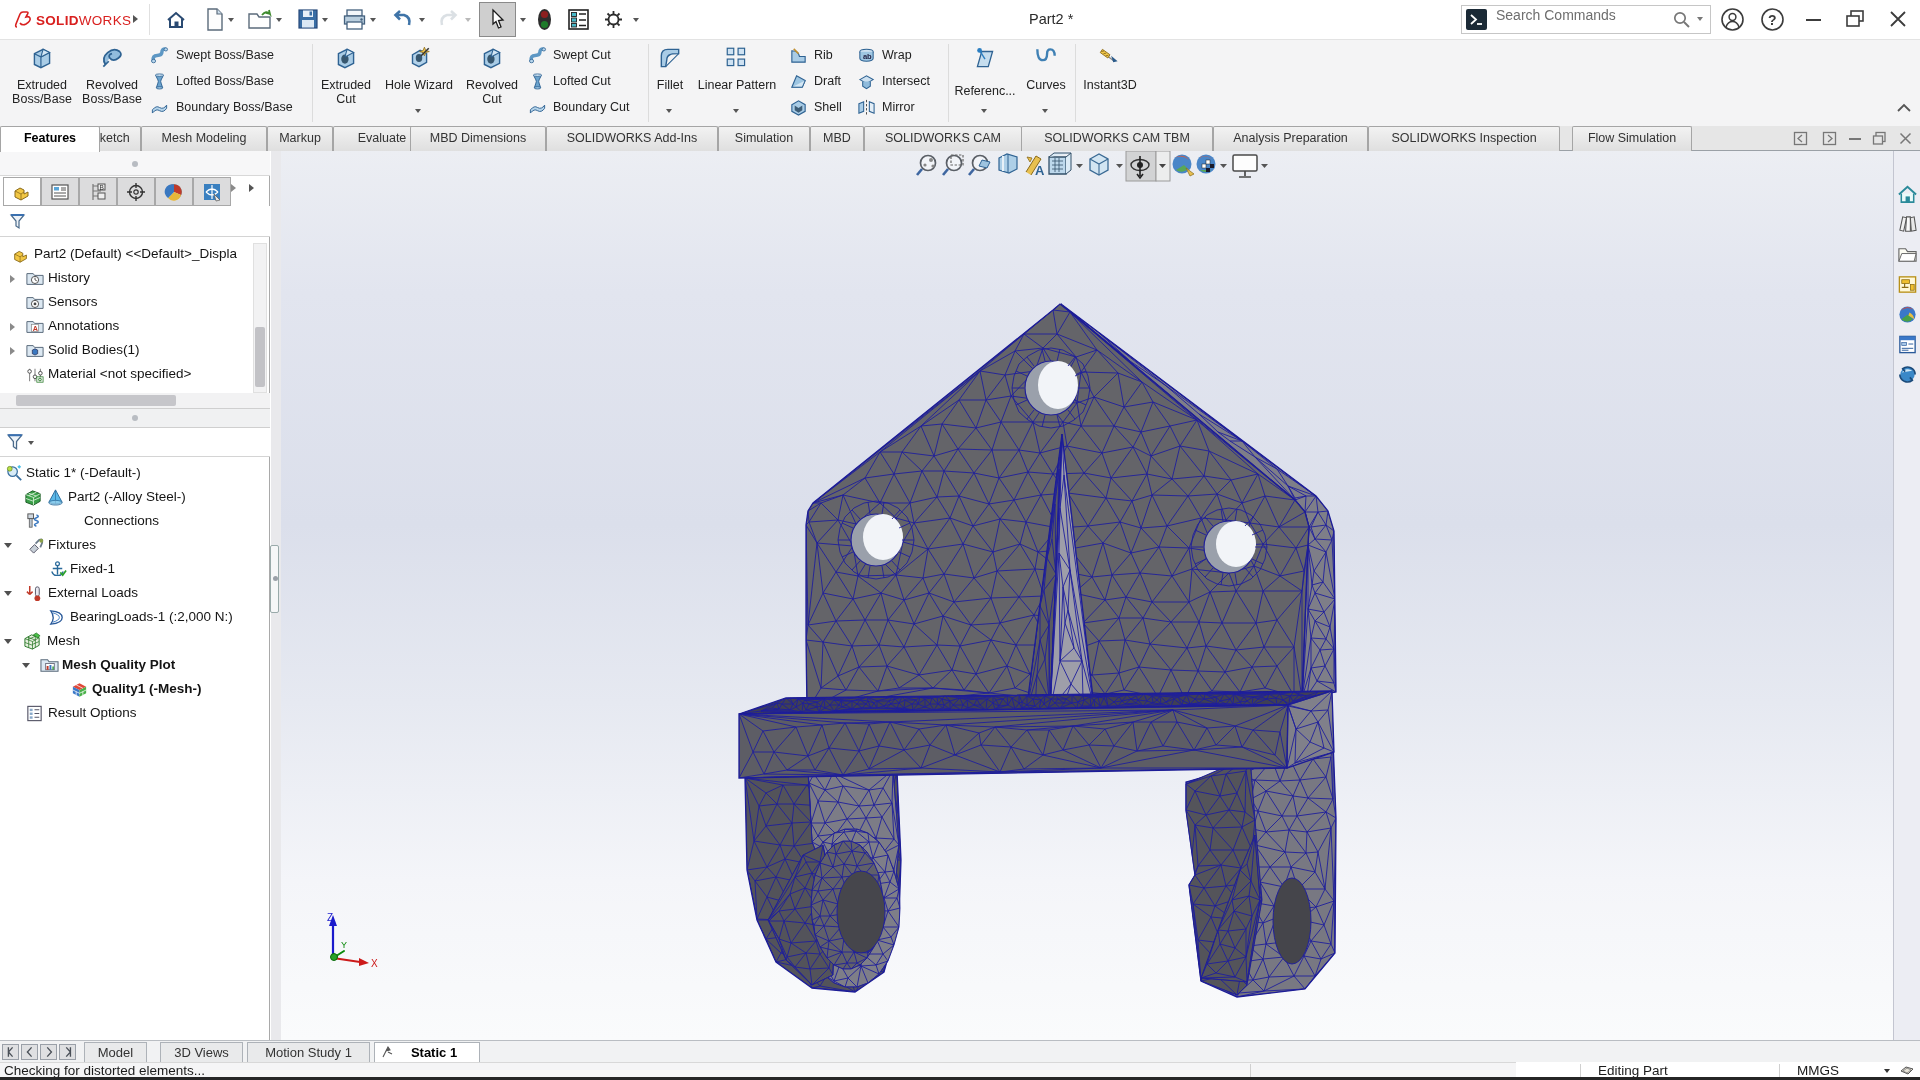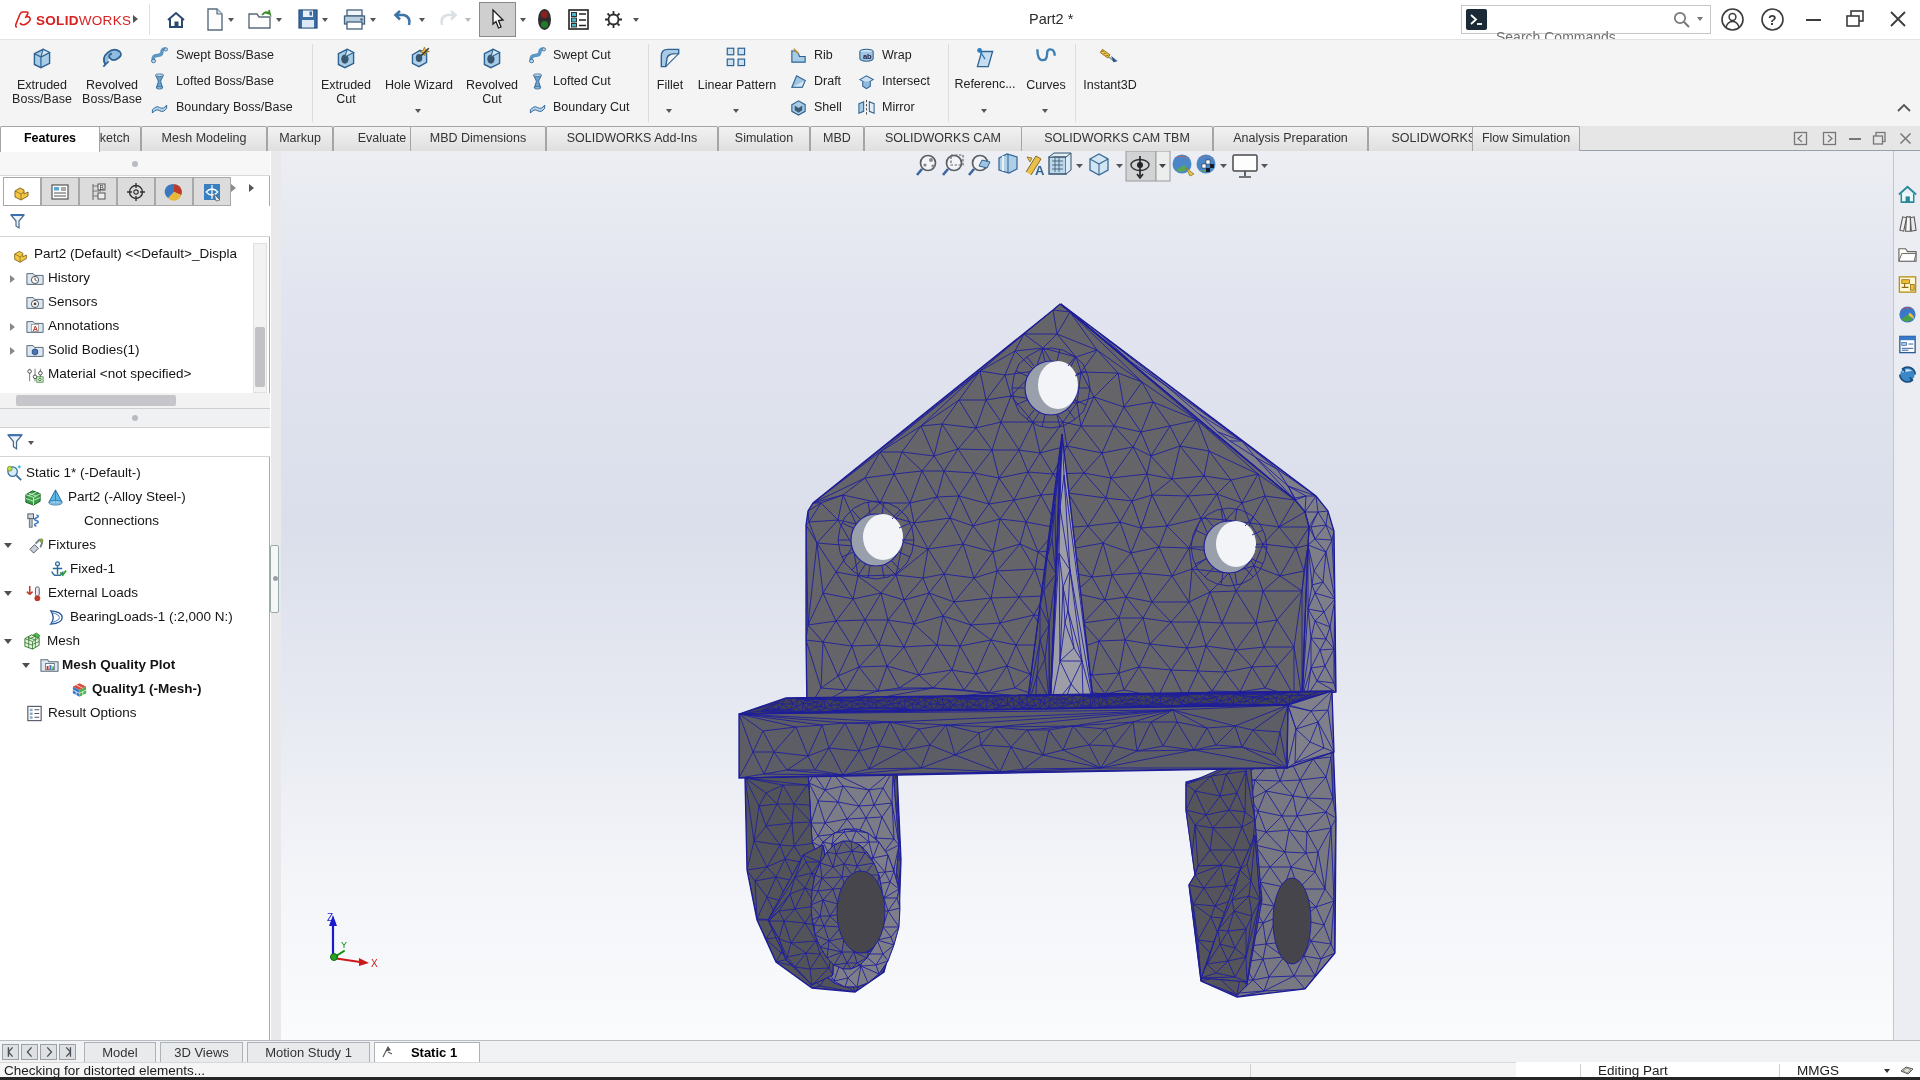--- a/index.html
+++ b/index.html
@@ -269,21 +269,21 @@
       </g>
     </svg>
   <div class="caret" style="left:633px;top:18px"></div>
   <div class="t" style="left:1029px;top:11px;font-size:14.5px;color:#2b2b2b">Part2 *</div>
   <div style="position:absolute;left:1461px;top:5px;width:250px;height:29px;background:#fff;border:1px solid #c6c6c6"></div>
   <div style="position:absolute;left:1466px;top:9px;width:21px;height:21px;background:#1b2a36;border-radius:2px"></div>
   <svg class="abs" style="left:1468px;top:11px" width="17" height="17" viewBox="0 0 17 17">
       <path d="M3 4 L8 8.5 L3 13" fill="none" stroke="#fff" stroke-width="1.8"></path>
       <path d="M9 13 H14" stroke="#fff" stroke-width="1.8"></path>
     </svg>
-  <div class="t" style="left:1496px;top:29px;font-size:14px;color:#6e6e6e">Search Commands</div>
+  <div class="t" style="left:1496px;top:7px;font-size:14px;color:#6e6e6e">Search Commands</div>
   <svg class="abs" style="left:1672px;top:10px" width="19" height="19" viewBox="0 0 19 19">
       <circle cx="8" cy="8" r="5.2" fill="none" stroke="#777" stroke-width="1.7"></circle>
       <path d="M12 12 L17 17" stroke="#777" stroke-width="1.9"></path>
     </svg>
   <div class="caret" style="left:1697px;top:17px;border-top-color:#777"></div>
   <svg class="abs" style="left:1720px;top:7px" width="25" height="25" viewBox="0 0 25 25">
       <circle cx="12.5" cy="12.5" r="10.5" fill="none" stroke="#3c3c3c" stroke-width="1.6"></circle>
       <circle cx="12.5" cy="10" r="3.4" fill="none" stroke="#3c3c3c" stroke-width="1.5"></circle>
       <path d="M6 20 Q8 14.5 12.5 14.5 Q17 14.5 19 20" fill="none" stroke="#3c3c3c" stroke-width="1.5"></path>
     </svg>
@@ -426,21 +426,21 @@
     <div class="abs ribtxt" style="left:610px;top:38px;width:120px">Fillet</div>
     <div class="caret" style="left:666px;top:69px"></div>
     <svg class="abs" style="left:724px;top:5px" width="26" height="26" viewBox="0 0 24 24">
       <use href="#sy-linpat"></use>
     </svg>
     <div class="abs ribtxt" style="left:677px;top:38px;width:120px">Linear Pattern</div>
     <div class="caret" style="left:733px;top:69px"></div>
     <svg class="abs" style="left:972px;top:5px" width="26" height="26" viewBox="0 0 24 24">
       <use href="#sy-refgeo"></use>
     </svg>
-    <div class="abs ribtxt" style="left:925px;top:37px;width:120px">Referenc...</div>
+    <div class="abs ribtxt" style="left:925px;top:44px;width:120px">Referenc...</div>
     <div class="caret" style="left:981px;top:69px"></div>
     <svg class="abs" style="left:1033px;top:5px" width="26" height="26" viewBox="0 0 24 24">
       <use href="#sy-curves"></use>
     </svg>
     <div class="abs ribtxt" style="left:986px;top:38px;width:120px">Curves</div>
     <div class="caret" style="left:1042px;top:69px"></div>
     <svg class="abs" style="left:1097px;top:5px" width="26" height="26" viewBox="0 0 24 24">
       <use href="#sy-i3d"></use>
     </svg>
     <div class="abs ribtxt" style="left:1050px;top:38px;width:120px">Instant3D</div>
@@ -503,21 +503,21 @@
     <div class="tab" style="left:267px;width:66px">Markup</div>
     <div class="tab" style="left:333px;width:98px">Evaluate</div>
     <div class="tab" style="left:410px;width:136px">MBD Dimensions</div>
     <div class="tab" style="left:546px;width:172px">SOLIDWORKS Add-Ins</div>
     <div class="tab" style="left:718px;width:92px">Simulation</div>
     <div class="tab" style="left:810px;width:54px">MBD</div>
     <div class="tab" style="left:864px;width:158px">SOLIDWORKS CAM</div>
     <div class="tab" style="left:1021px;width:192px">SOLIDWORKS CAM TBM</div>
     <div class="tab" style="left:1213px;width:155px">Analysis Preparation</div>
     <div class="tab" style="left:1368px;width:192px">SOLIDWORKS Inspection</div>
-    <div class="tab" style="left:1472px;width:108px">Flow Simulation</div>
+    <div class="tab" style="left:1572px;width:120px">Flow Simulation</div>
     <svg class="abs" style="left:1793px;top:5px" width="15" height="15" viewBox="0 0 15 15">
       <rect x="1.5" y="1.5" width="12" height="12" fill="none" stroke="#777" stroke-width="1.3"></rect>
       <path d="M9 4 L5 7.5 L9 11" fill="none" stroke="#777" stroke-width="1.3"></path>
     </svg>
     <svg class="abs" style="left:1822px;top:5px" width="15" height="15" viewBox="0 0 15 15">
       <rect x="1.5" y="1.5" width="12" height="12" fill="none" stroke="#777" stroke-width="1.3"></rect>
       <path d="M6 4 L10 7.5 L6 11" fill="none" stroke="#777" stroke-width="1.3"></path>
     </svg>
     <div style="position:absolute;left:1849px;top:12px;width:12px;height:2px;background:#777"></div>
     <svg class="abs" style="left:1872px;top:5px" width="15" height="15" viewBox="0 0 15 15">
@@ -928,21 +928,21 @@
     </svg>
     <svg class="abs" style="left:21px;top:3px" width="17" height="16" viewBox="0 0 17 19">
       <path d="M11 4 L6 9.5 L11 15" fill="none" stroke="#4a5058" stroke-width="1.6"></path>
     </svg>
     <svg class="abs" style="left:40px;top:3px" width="17" height="16" viewBox="0 0 17 19">
       <path d="M7 4 L12 9.5 L7 15" fill="none" stroke="#4a5058" stroke-width="1.6"></path>
     </svg>
     <svg class="abs" style="left:59px;top:3px" width="17" height="16" viewBox="0 0 17 19">
       <path d="M7 4 L12 9.5 L7 15 M12 4 V15" fill="none" stroke="#4a5058" stroke-width="1.6"></path>
     </svg>
-    <div class="btab" style="left:84px;width:72px;padding-left:0px">Model</div>
+    <div class="btab" style="left:84px;width:63px;padding-left:0px">Model</div>
     <div class="btab" style="left:160px;width:83px;padding-left:0px">3D Views</div>
     <div class="btab" style="left:247px;width:123px;padding-left:0px">Motion Study 1</div>
     <div class="btab active" style="left:374px;width:106px;padding-left:14px">Static 1</div>
     <svg class="abs" style="left:381px;top:4px" width="14" height="14" viewBox="0 0 14 14">
       <path d="M2 12 L7 2 M7 2 L5 6 L9 5 Z M7 7 L11 9" stroke="#555" stroke-width="1.1" fill="#555"></path>
     </svg>
   </div>
 <div id="statusbar">
   <div class="t" style="left:4px;top:0px;font-size:13.5px;color:#1b1b1b">Checking for distorted elements...</div>
   <div class="t" style="left:1598px;top:0px;font-size:13.5px;color:#1b1b1b">Editing Part</div>

